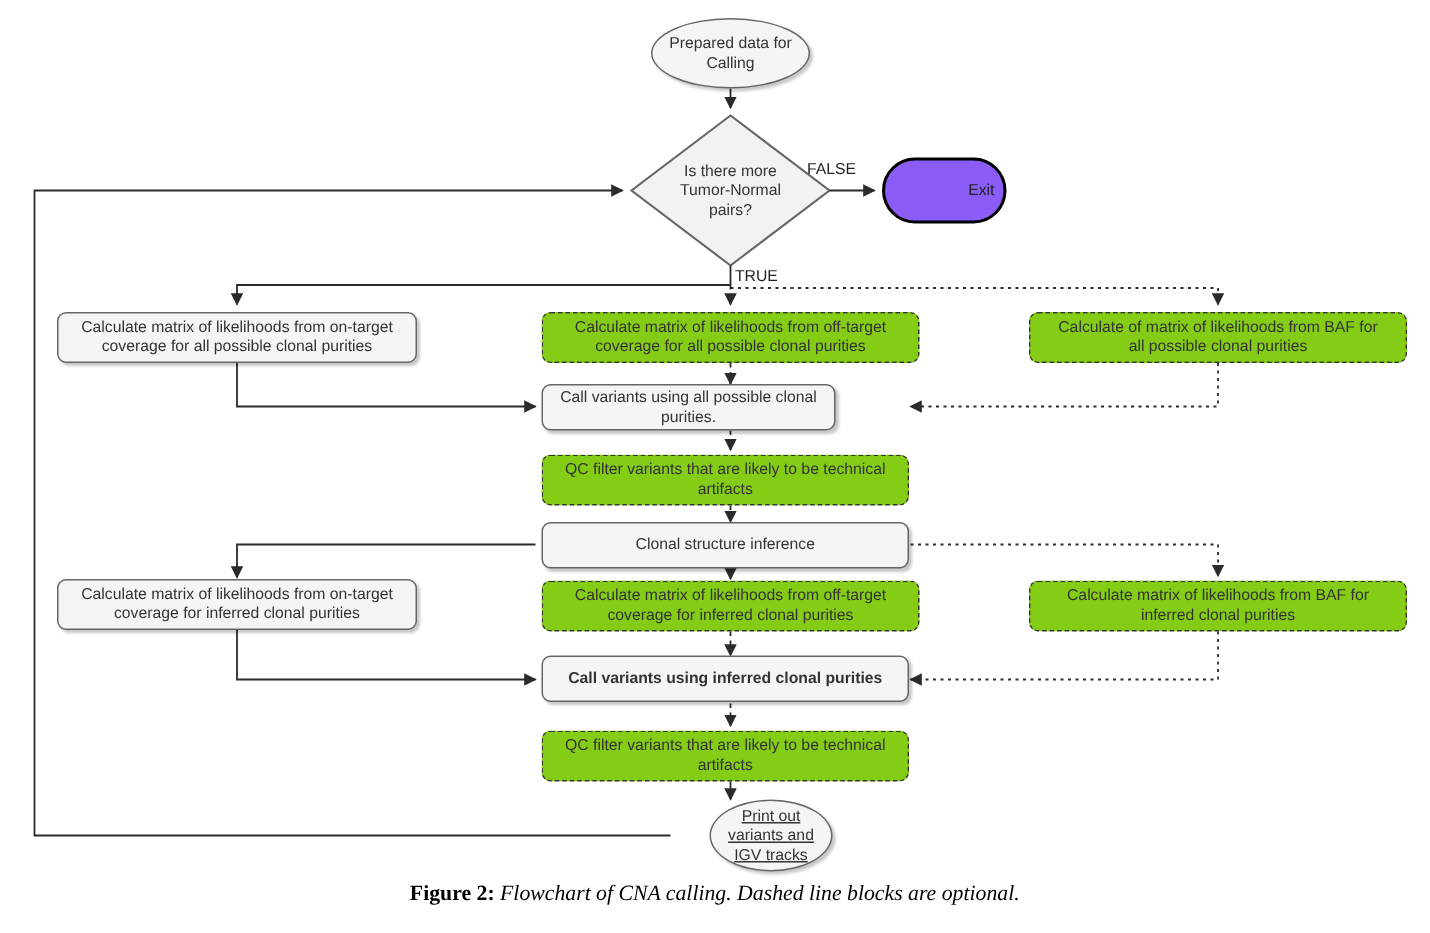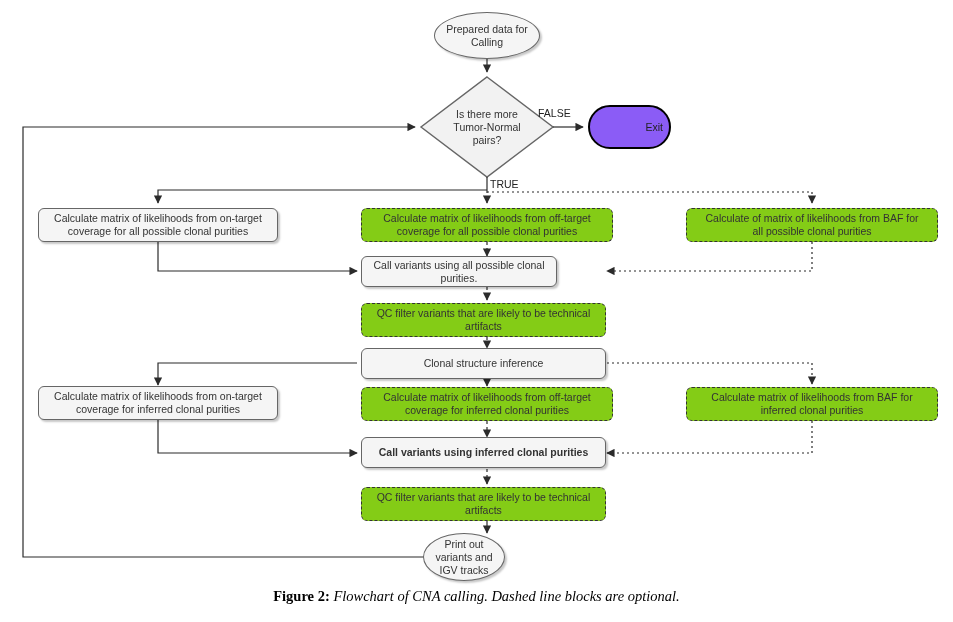--- a/index.html
+++ b/index.html
@@ -227,21 +227,21 @@
 
   <div class="node box-solid" style="left:361px; top:437px; width:245px; height:31px;font-weight:bold;">
     <span class="label">Call variants using inferred clonal purities</span>
   </div>
 
   <div class="node box-dashed" style="left:361px; top:487px; width:245px; height:34px;">
     <span class="label">QC filter variants that are likely to be technical
 artifacts</span>
   </div>
 
-  <div class="node ellipse" style="left:423px; top:533px; width:82px; height:48px;">
+  <div class="node ellipse" style="left:473px; top:533px; width:82px; height:48px;text-decoration:underline;">
     <span class="label">Print out
 variants and
 IGV tracks</span>
   </div>
 
 </div>
 
 <div id="caption">
   <span class="cap-strong">Figure 2:</span>
   <span class="cap-italic">Flowchart of CNA calling. Dashed line blocks are optional.</span>

